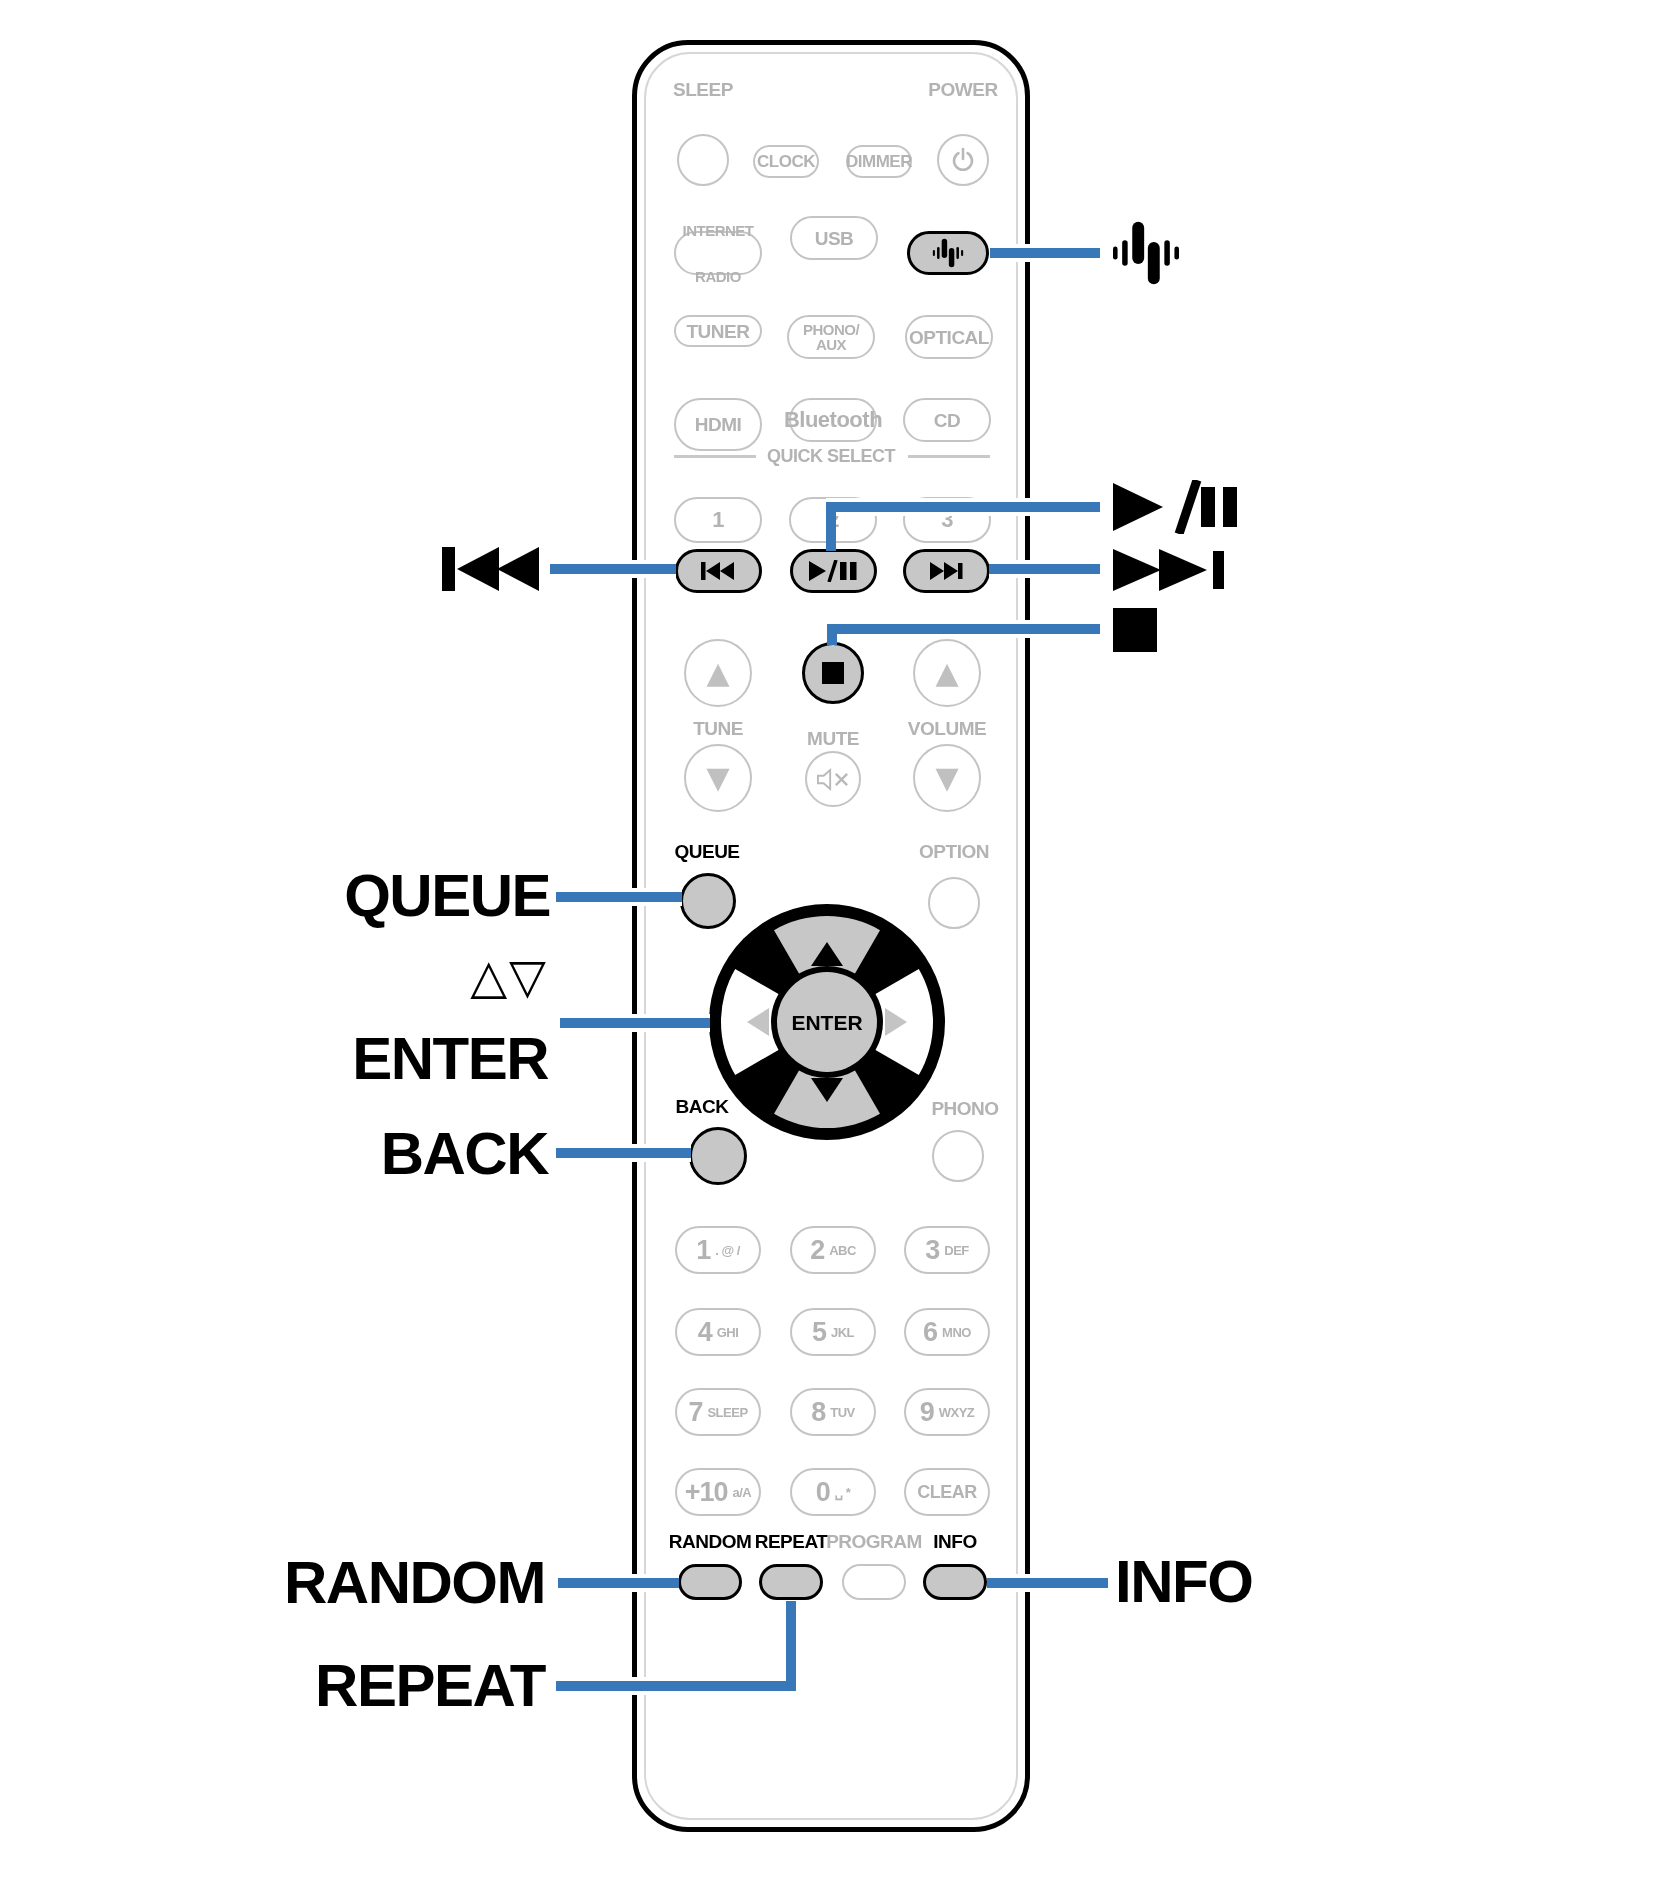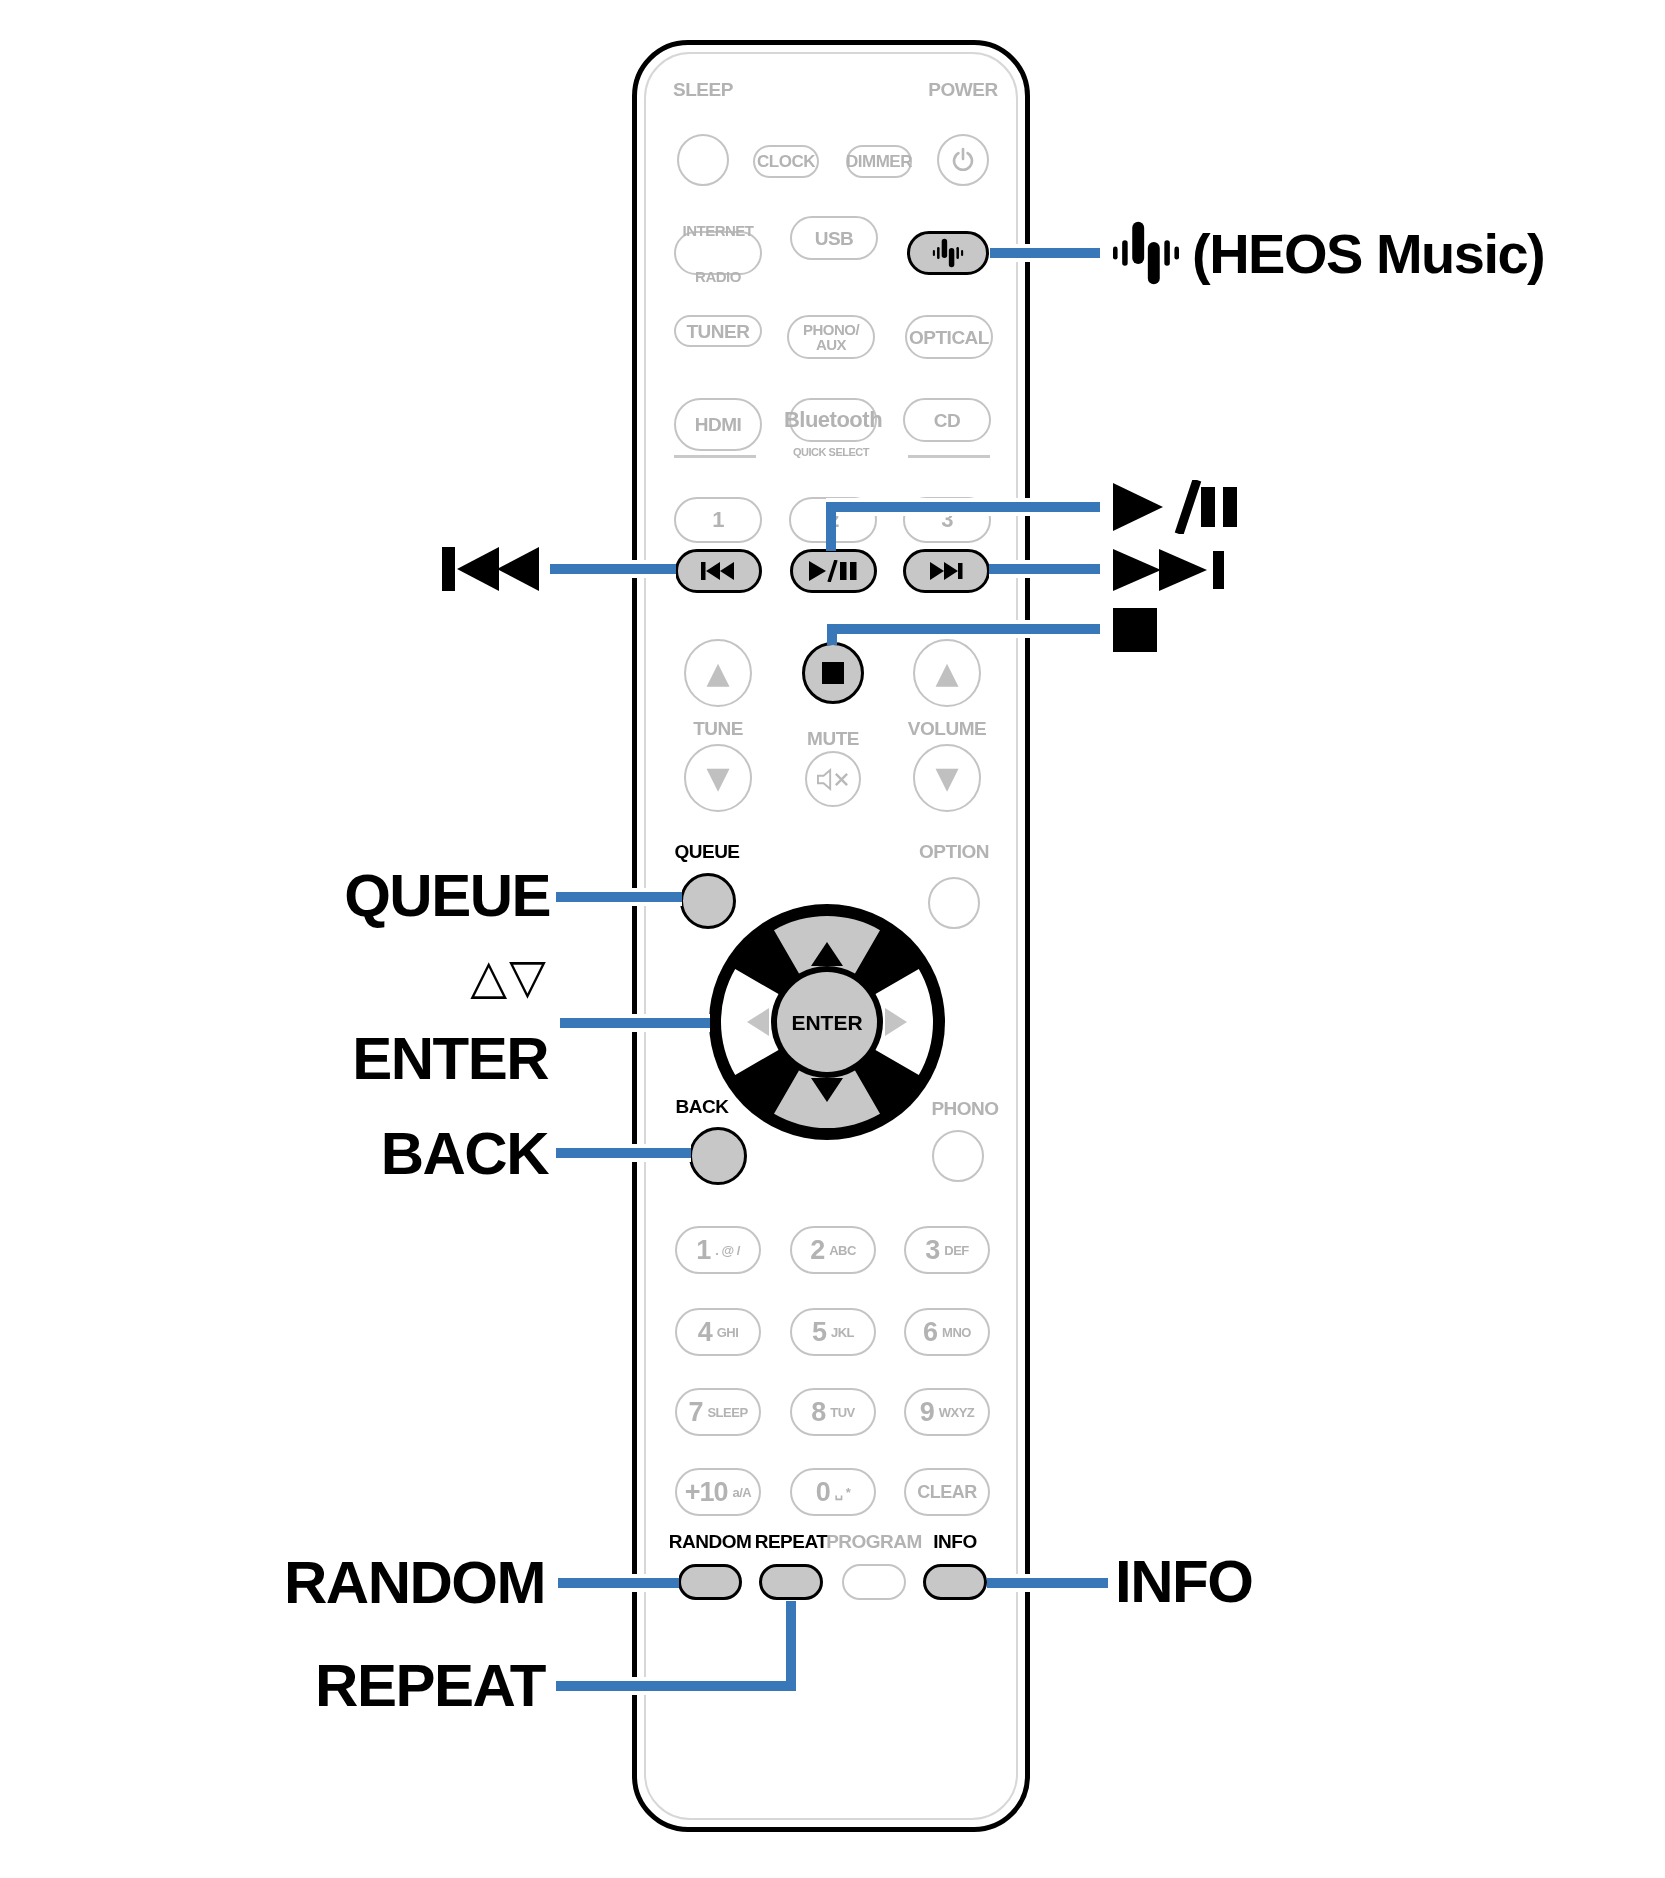--- a/index.html
+++ b/index.html
@@ -127,21 +127,21 @@
       <span>HDMI</span>
     </div>
   <div class="pill" style="left:789px;top:398px;width:88px;height:44px;font-size:22px;">
       <span>Bluetooth</span>
     </div>
   <div class="pill" style="left:903px;top:398px;width:88px;height:44px;">
       <span>CD</span>
     </div>
 
   <div class="qs-line" style="left:674px;top:455px;width:82px;"></div>
-  <div class="lbl" style="left:756px;top:447px;width:150px;font-size:11px;">QUICK SELECT</div>
+  <div class="lbl" style="left:756px;top:447px;width:150px;font-size:18px;">QUICK SELECT</div>
   <div class="qs-line" style="left:908px;top:455px;width:82px;"></div>
   <div class="pill" style="left:674px;top:497px;width:88px;height:46px;font-size:22px;">
       <span>1</span>
     </div>
   <div class="pill" style="left:789px;top:497px;width:88px;height:46px;font-size:22px;">
       <span>2</span>
     </div>
   <div class="pill" style="left:903px;top:497px;width:88px;height:46px;font-size:22px;">
       <span>3</span>
     </div>
@@ -295,21 +295,20 @@
   <div class="blue-v" style="left:786px;top:1601px;height:85px;"></div>
 
   <svg style="position:absolute;left:1113px;top:215px;" width="66" height="76" viewBox="0 0 72 76" fill="#000">
     <rect x="0" y="31" width="5" height="14" rx="2.5"></rect>
       <rect x="10" y="24" width="6" height="28" rx="3"></rect>
     <rect x="21" y="4" width="13" height="46" rx="6.5"></rect>
       <rect x="38" y="26" width="13" height="46" rx="6.5"></rect>
     <rect x="56" y="24" width="6" height="28" rx="3"></rect>
       <rect x="67" y="31" width="5" height="14" rx="2.5"></rect>
   </svg>
-  <div class="callout" style="left:1192px;top:226px;font-size:56px;">(HEOS Music)</div>
 
   <svg style="position:absolute;left:437px;top:547px;" width="110" height="44" viewBox="0 0 100 44" fill="#000">
     <rect x="0" y="0" width="13" height="44"></rect>
       <polygon points="15,22 57,0 57,44"></polygon>
       <polygon points="55,22 97,0 97,44"></polygon>
   </svg>
 
   <svg style="position:absolute;left:1113px;top:480px;" width="137" height="54" viewBox="0 0 137 54">
     <polygon points="0,3 0,51 50,27" fill="#000"></polygon>
     <line x1="84" y1="0" x2="66" y2="54" stroke="#000" stroke-width="9"></line>

